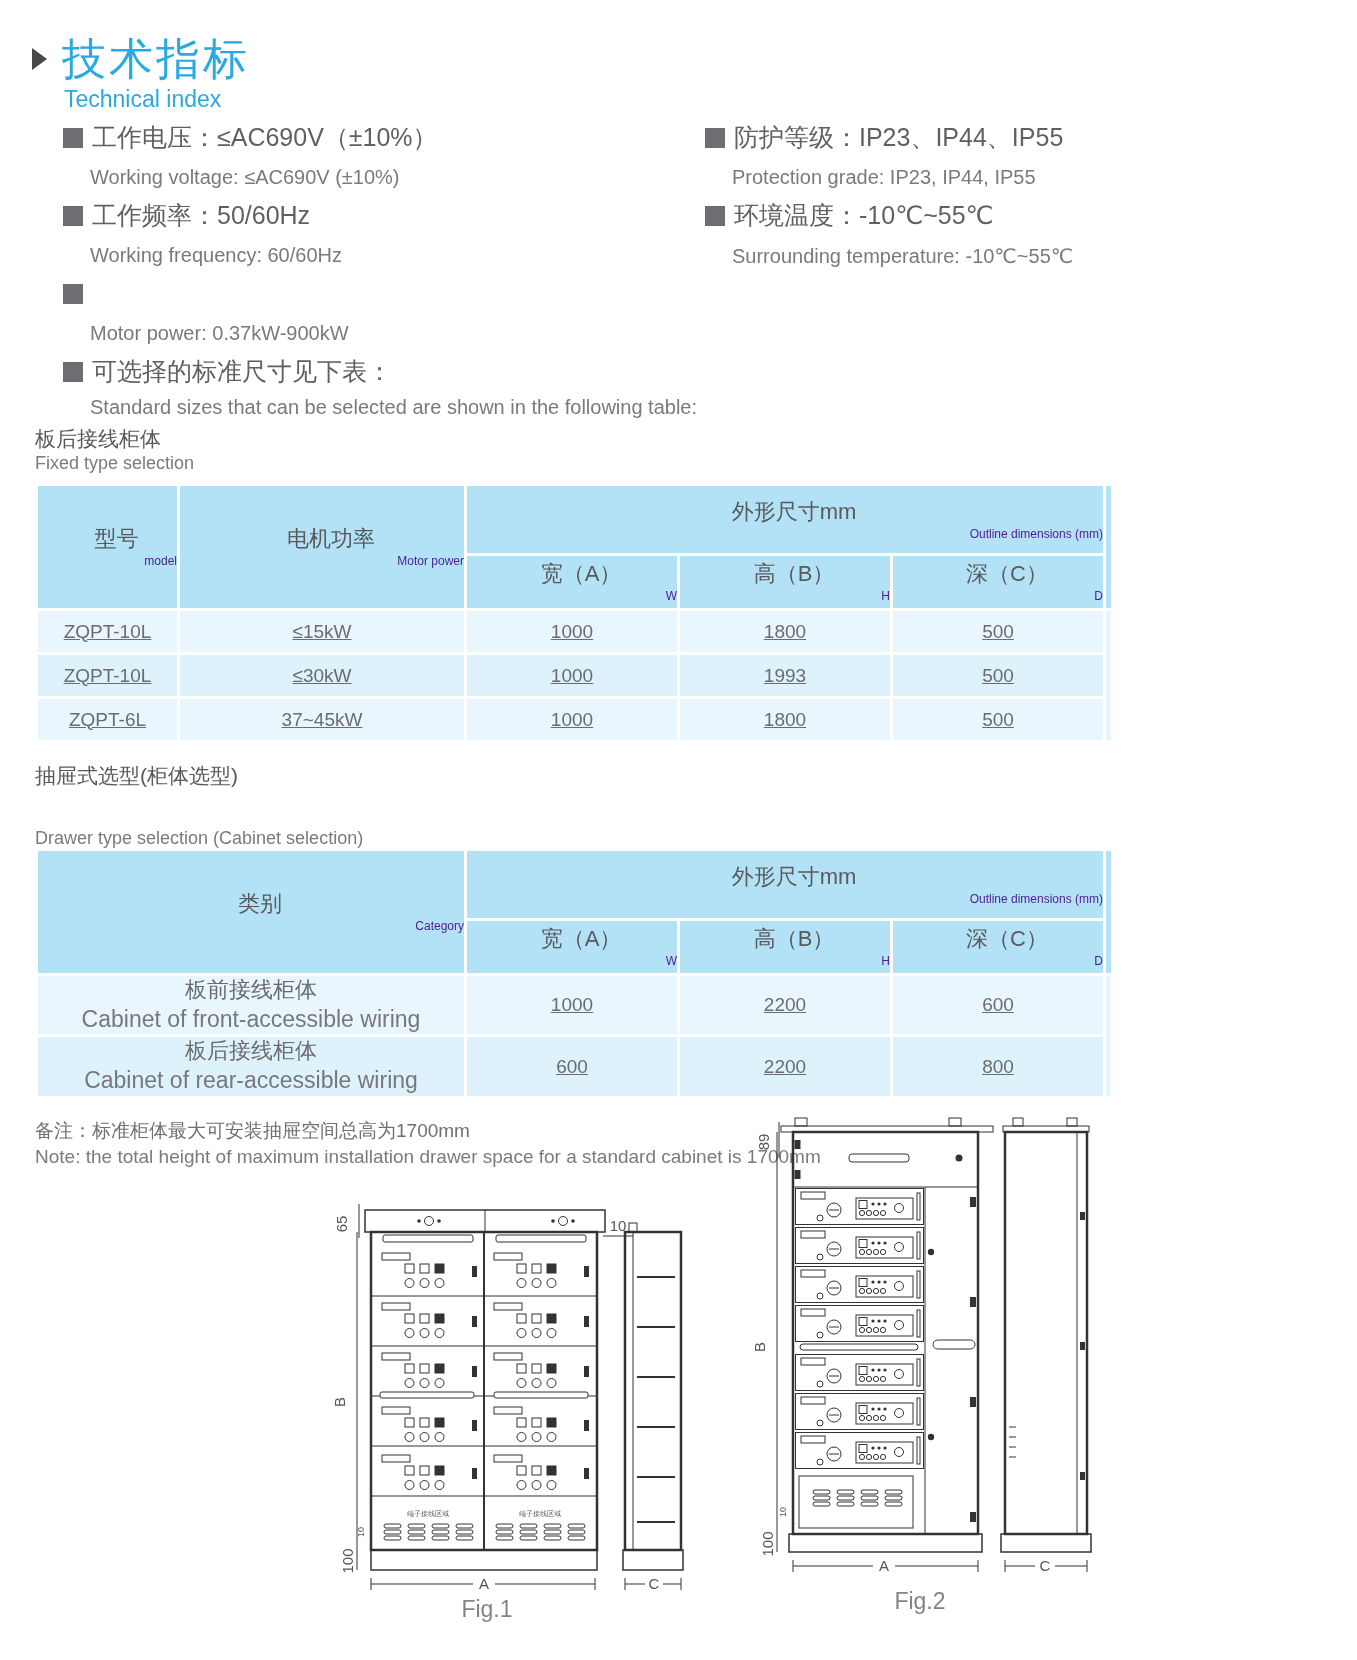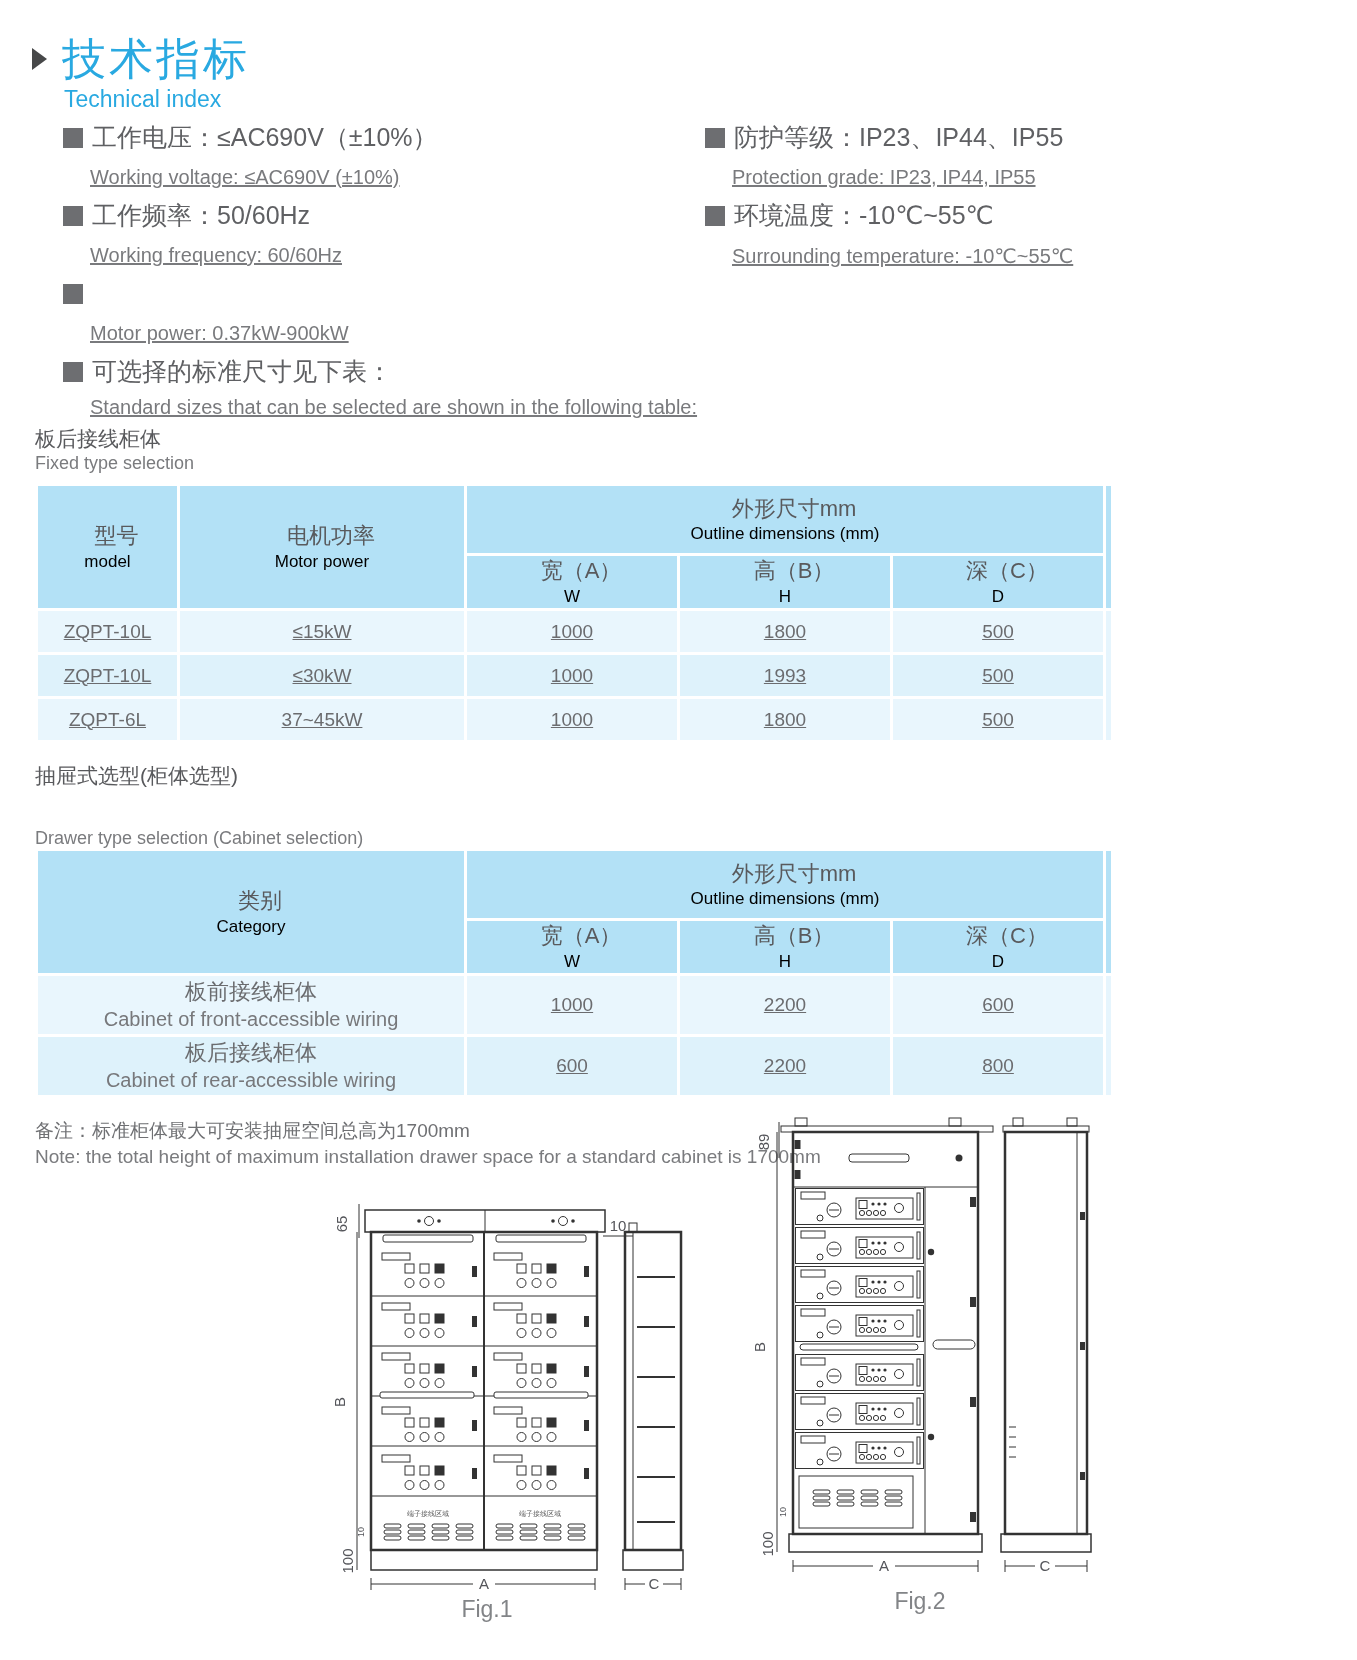--- a/index.html
+++ b/index.html
@@ -8,38 +8,38 @@
 
   
   .title-arrow{position:absolute;left:32px;top:48px;width:0;height:0;
     border-left:15px solid #474849;border-top:11px solid transparent;border-bottom:11px solid transparent;}
   .title-cn{position:absolute;left:62px;top:30px;font-size:44px;color:#29a9e1;letter-spacing:3px;}
   .title-en{position:absolute;left:64px;top:86px;font-size:23px;color:#29a9e1;}
 
   
   .bullet{position:absolute;width:20px;height:20px;background:#6d6e71;}
   .cnline{position:absolute;font-size:25px;color:#5f6063;white-space:nowrap;}
-  .enline{position:absolute;font-size:20px;color:#797a7d;white-space:nowrap;text-decoration:underline;}
+  .enline{position:absolute;font-size:20px;color:#797a7d;white-space:nowrap;}
 
   
   .sec-cn{position:absolute;font-size:21px;color:#58595c;}
   .sec-en{position:absolute;font-size:18px;color:#7a7b7e;}
 
   
   table.spec-table{position:absolute;left:35px;width:1190px;border-collapse:collapse;table-layout:fixed;}
   table.spec-table th,table.spec-table td{border:3px solid #fff;padding:0;text-align:center;vertical-align:middle;}
   table.spec-table thead th{background:#b3e1f6;}
   .hdr-cn{font-size:22px;color:#595a5d;font-weight:normal;line-height:1.35;padding-left:18px;}
-  .hdr-en{font-size:17px;color:#000000;font-weight:normal;line-height:1.3;}
+  .hdr-en{font-size:12px;color:#4c1d95;font-weight:normal;line-height:1.3;text-align:right;}
   tr.row-a td{background:#e9f6fd;}
   tr.row-b td{background:#def2fb;}
   td.remarks-cell{background:#e6f5fd !important;font-size:23px;color:#6b6c6f;}
   td.val{font-size:19px;color:#6b6c6f;text-decoration:underline;}
   td.cat .cat-cn{font-size:22px;color:#6b6c6f;line-height:1.3;}
-  td.cat .cat-en{font-size:20px;color:#77787b;line-height:1.3;}
+  td.cat .cat-en{font-size:23px;color:#77787b;line-height:1.3;}
 
   .note-cn{position:absolute;font-size:19px;color:#6f7073;}
   .note-en{position:absolute;font-size:19px;color:#7a7b7e;}
 
   
   svg.fig{position:absolute;}
   svg.fig .dim{font-size:15px;fill:#54555a;font-family:"Liberation Sans","DejaVu Sans",sans-serif;}
   svg.fig .dim-sm{font-size:9px;fill:#54555a;font-family:"Liberation Sans","DejaVu Sans",sans-serif;}
   svg.fig .tinycn{font-size:7px;fill:#555;font-family:"Liberation Sans","DejaVu Sans",sans-serif;}
   .fig-caption{position:absolute;font-size:23px;color:#828487;text-align:center;}

